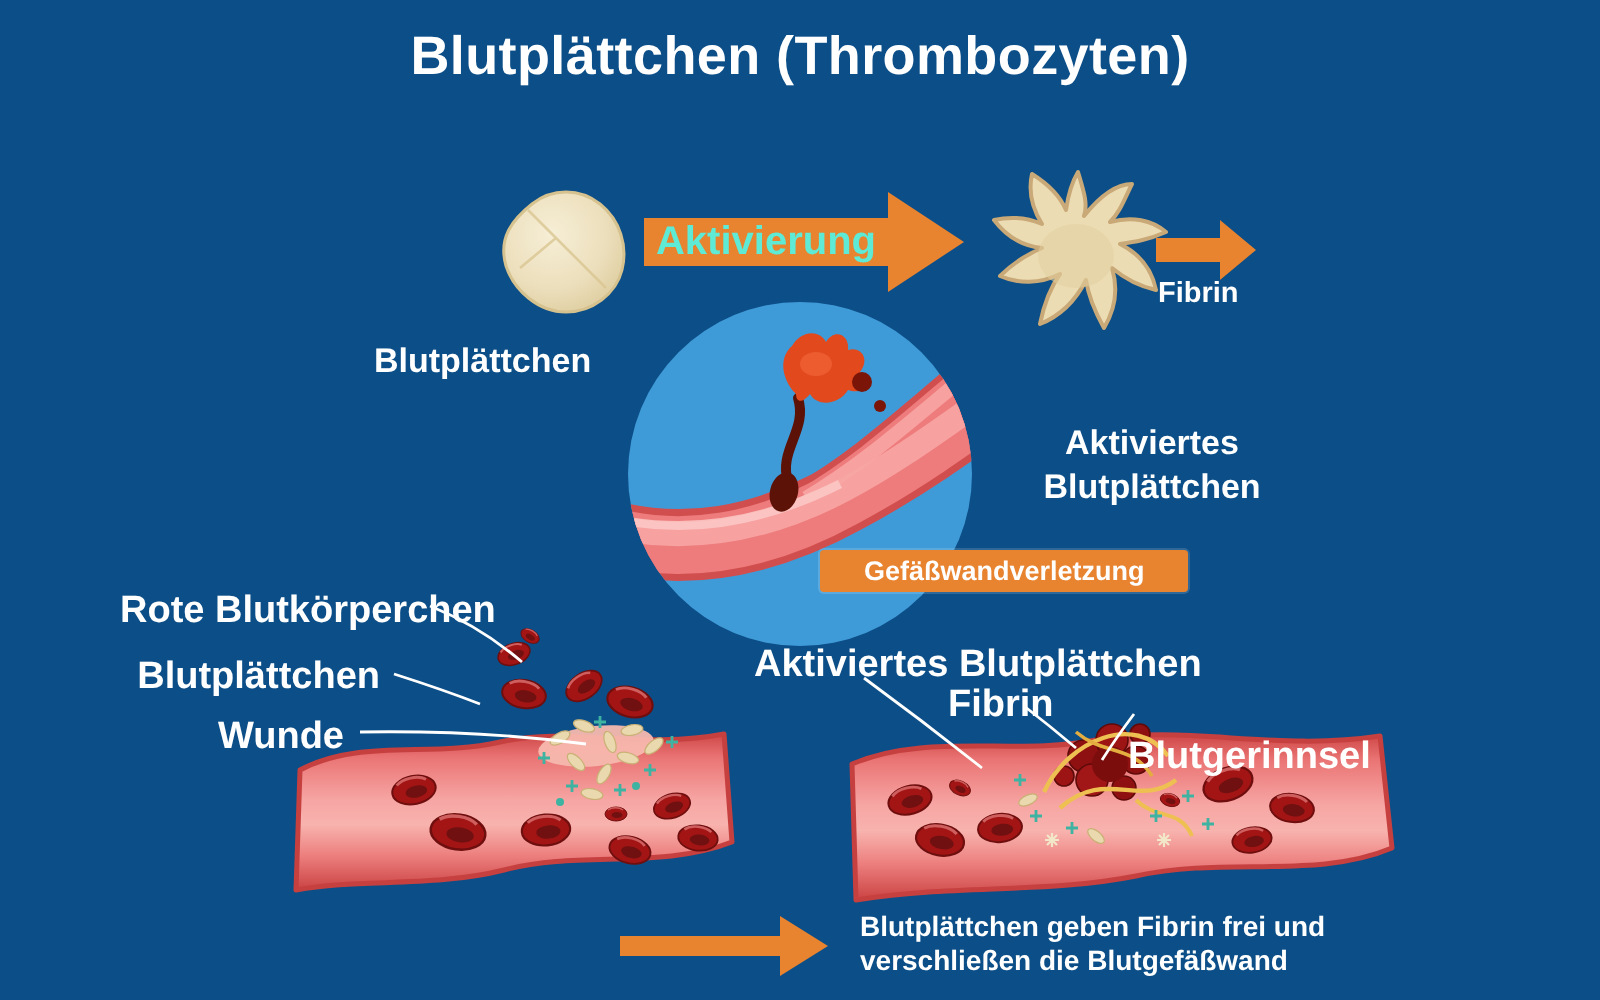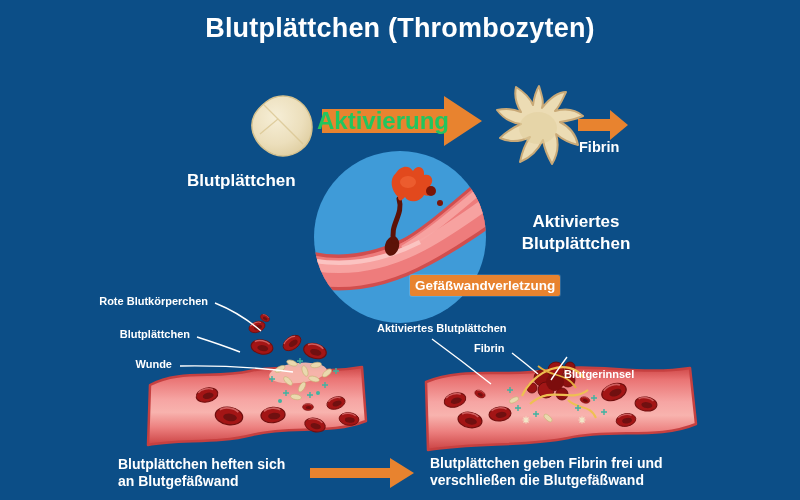--- a/index.html
+++ b/index.html
@@ -2,27 +2,27 @@
 <html><head>
 <meta charset="utf-8">
 <style>
   html,body{margin:0;padding:0;background:#0c4e87;}
   .canvas{position:relative;width:800px;height:500px;overflow:hidden;
           font-family:"Liberation Sans",sans-serif;background:#0c4e87;}
   .abs{position:absolute;}
   .title{left:0;top:13px;width:800px;text-align:center;color:#ffffff;
          font-size:27px;font-weight:700;letter-spacing:.2px;}
   .seclabel{color:#ffffff;font-weight:700;font-size:17px;}
-  .smlabel{color:#ffffff;font-weight:700;font-size:11px;white-space:nowrap;}
+  .smlabel{color:#ffffff;font-weight:700;font-size:19px;white-space:nowrap;}
   .caption{color:#ffffff;font-weight:700;font-size:14px;line-height:17px;white-space:nowrap;}
   .badge{background:#e8832f;color:#ffffff;font-weight:700;font-size:13.5px;
-         padding:3px 5px;border-radius:2px;white-space:nowrap;
+         padding:3px 22px;border-radius:2px;white-space:nowrap;
          box-shadow:0 0 0 1px rgba(255,255,255,0.15);}
   .arrowtext{position:absolute;left:0;top:0;width:122px;height:50px;display:flex;
-             align-items:center;justify-content:center;color:#22c55e;font-size:24px;font-weight:600;}
+             align-items:center;justify-content:center;color:#5eead4;font-size:20px;font-weight:600;}
   .ralign{text-align:right;}
   svg{display:block;}
 </style>
 </head>
 <body>
 
 <div class="canvas">
 
   <div class="abs title">Blutplättchen (Thrombozyten)</div>
 
@@ -228,24 +228,20 @@
   </svg>
 
   <div class="abs smlabel ralign" style="left:60px;top:295px;width:148px;">Rote Blutkörperchen</div>
   <div class="abs smlabel ralign" style="left:60px;top:328px;width:130px;">Blutplättchen</div>
   <div class="abs smlabel" style="left:377px;top:322px;">Aktiviertes Blutplättchen</div>
 
   <div class="abs smlabel ralign" style="left:60px;top:358px;width:112px;">Wunde</div>
   <div class="abs smlabel" style="left:474px;top:342px;">Fibrin</div>
   <div class="abs smlabel" style="left:564px;top:336px;margin-top:32px;">Blutgerinnsel</div>
 
-  <div class="abs caption" style="left:118px;top:456px;">
-    <div>Blutplättchen heften sich</div>
-    <div>an Blutgefäßwand</div>
-  </div>
   <div class="abs caption" style="left:430px;top:455px;">
     <div>Blutplättchen geben Fibrin frei und</div>
     <div>verschließen die Blutgefäßwand</div>
   </div>
 
   <div class="abs" style="left:310px;top:458px;">
     <svg width="104" height="30" viewBox="0 0 104 30">
       <polygon points="0,10 80,10 80,0 104,15 80,30 80,20 0,20" fill="#e8832f"></polygon>
     </svg>
   </div>

